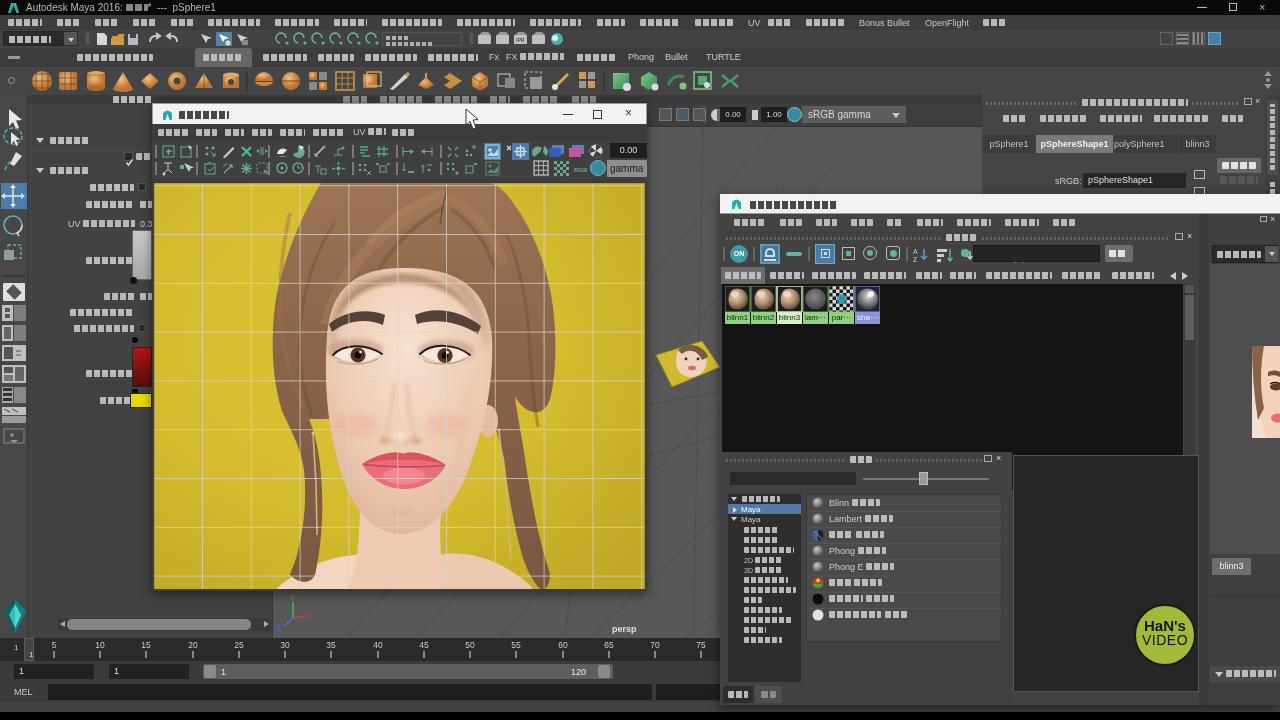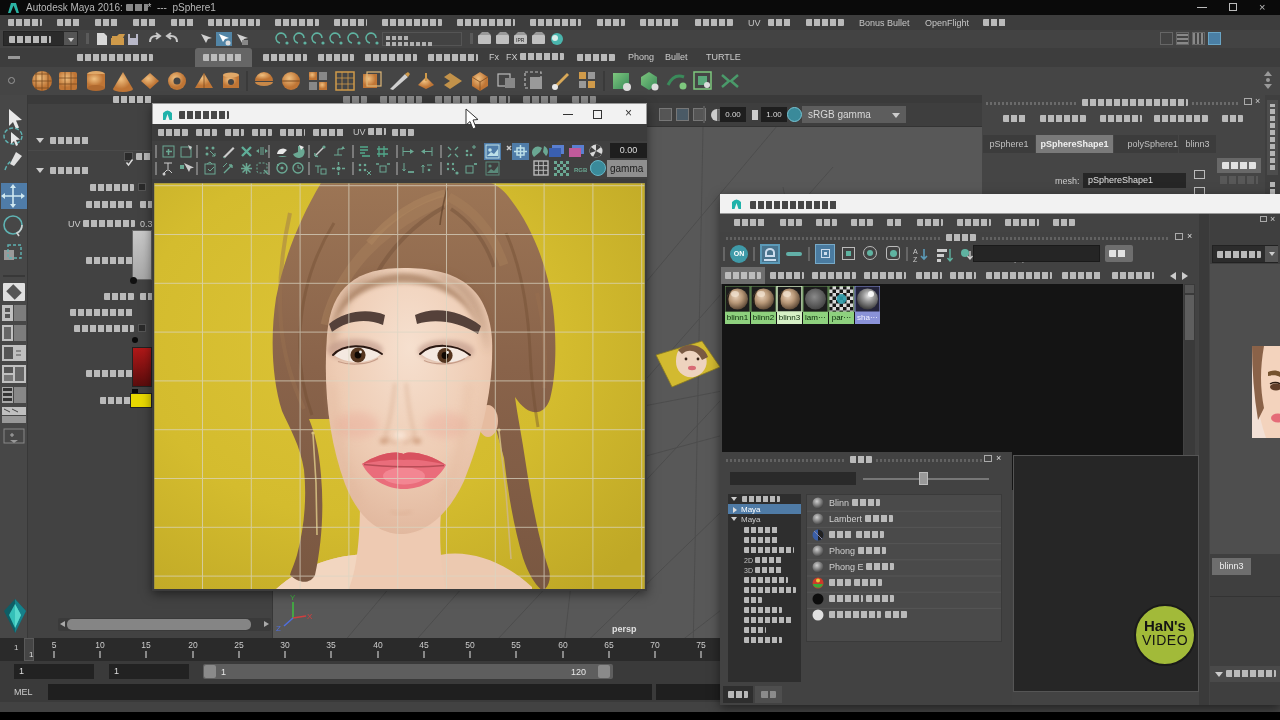--- a/index.html
+++ b/index.html
@@ -438,28 +438,28 @@
   <div class="a" style="left:262px;top:3px;width:8px;height:7px;border:1px solid #aaa;"></div>
   <div class="a txt" style="left:273px;top:2px;color:#ccc;">×</div>
   <span class="a g" style="left:21px;top:20px;width:24px;"></span>
   <span class="a g" style="left:58px;top:20px;width:46px;"></span>
   <span class="a g" style="left:118px;top:20px;width:42px;"></span>
   <span class="a g" style="left:172px;top:20px;width:54px;"></span>
   <span class="a g" style="left:240px;top:20px;width:21px;"></span>
   <div class="a" style="left:0;top:40px;width:283px;height:18px;">
     <div class="a" style="left:1px;top:0;width:52px;height:18px;background:#3c3c3c;color:#c0c0c0;font-size:9px;line-height:18px;text-align:center;">pSphere1</div>
     <div class="a" style="left:54px;top:0;width:77px;height:18px;background:#7a7a7a;color:#f0f0f0;font-size:9px;line-height:18px;text-align:center;font-weight:bold;">pSphereShape1</div>
-    <div class="a" style="left:132px;top:0;width:64px;height:18px;background:#3c3c3c;color:#c0c0c0;font-size:9px;line-height:18px;text-align:right;">polySphere1</div>
+    <div class="a" style="left:132px;top:0;width:64px;height:18px;background:#3c3c3c;color:#c0c0c0;font-size:9px;line-height:18px;text-align:left;">polySphere1</div>
     <div class="a" style="left:197px;top:0;width:37px;height:18px;background:#3c3c3c;color:#c0c0c0;font-size:9px;line-height:18px;text-align:center;">blinn3</div>
   </div>
   <div class="a" style="left:235px;top:63px;width:44px;height:15px;background:#686868;">
       <span class="g" style="position:absolute;left:5px;top:4px;width:34px;background:repeating-linear-gradient(90deg,#e8e8e8 0 7px,transparent 7px 9px);"></span>
     </div>
   <div class="a" style="left:238px;top:81px;width:38px;height:8px;background:repeating-linear-gradient(90deg,#585858 0 7px,transparent 7px 9px);"></div>
-  <div class="a txt" style="left:73px;top:82px;color:#ccc;">mesh:</div>
+  <div class="a txt" style="left:73px;top:82px;color:#ccc;">sRGB:</div>
   <div class="a" style="left:101px;top:78px;width:103px;height:15px;background:#262626;color:#e0e0e0;font-size:9px;line-height:15px;padding-left:5px;">pSphereShape1</div>
   <div class="a" style="left:212px;top:75px;width:11px;height:9px;border:1px solid #bbb;"></div>
   <div class="a" style="left:212px;top:92px;width:11px;height:9px;border:1px solid #bbb;"></div>
   <div class="a" style="left:238px;top:99px;width:38px;height:8px;background:repeating-linear-gradient(90deg,#585858 0 7px,transparent 7px 9px);"></div>
 </div>
 
 <div class="a" style="left:1265px;top:95px;width:15px;height:560px;background:#3f3f3f;" id="righttabs">
   <div class="a" style="left:2px;top:5px;width:11px;height:75px;background:#4d4d4d;"></div>
   <div class="a" style="left:5px;top:9px;width:5px;height:66px;background:repeating-linear-gradient(0deg,#b5b5b5 0 5px,transparent 5px 7px);"></div>
   <div class="a" style="left:5px;top:85px;width:5px;height:14px;background:repeating-linear-gradient(0deg,#b5b5b5 0 5px,transparent 5px 7px);"></div>

